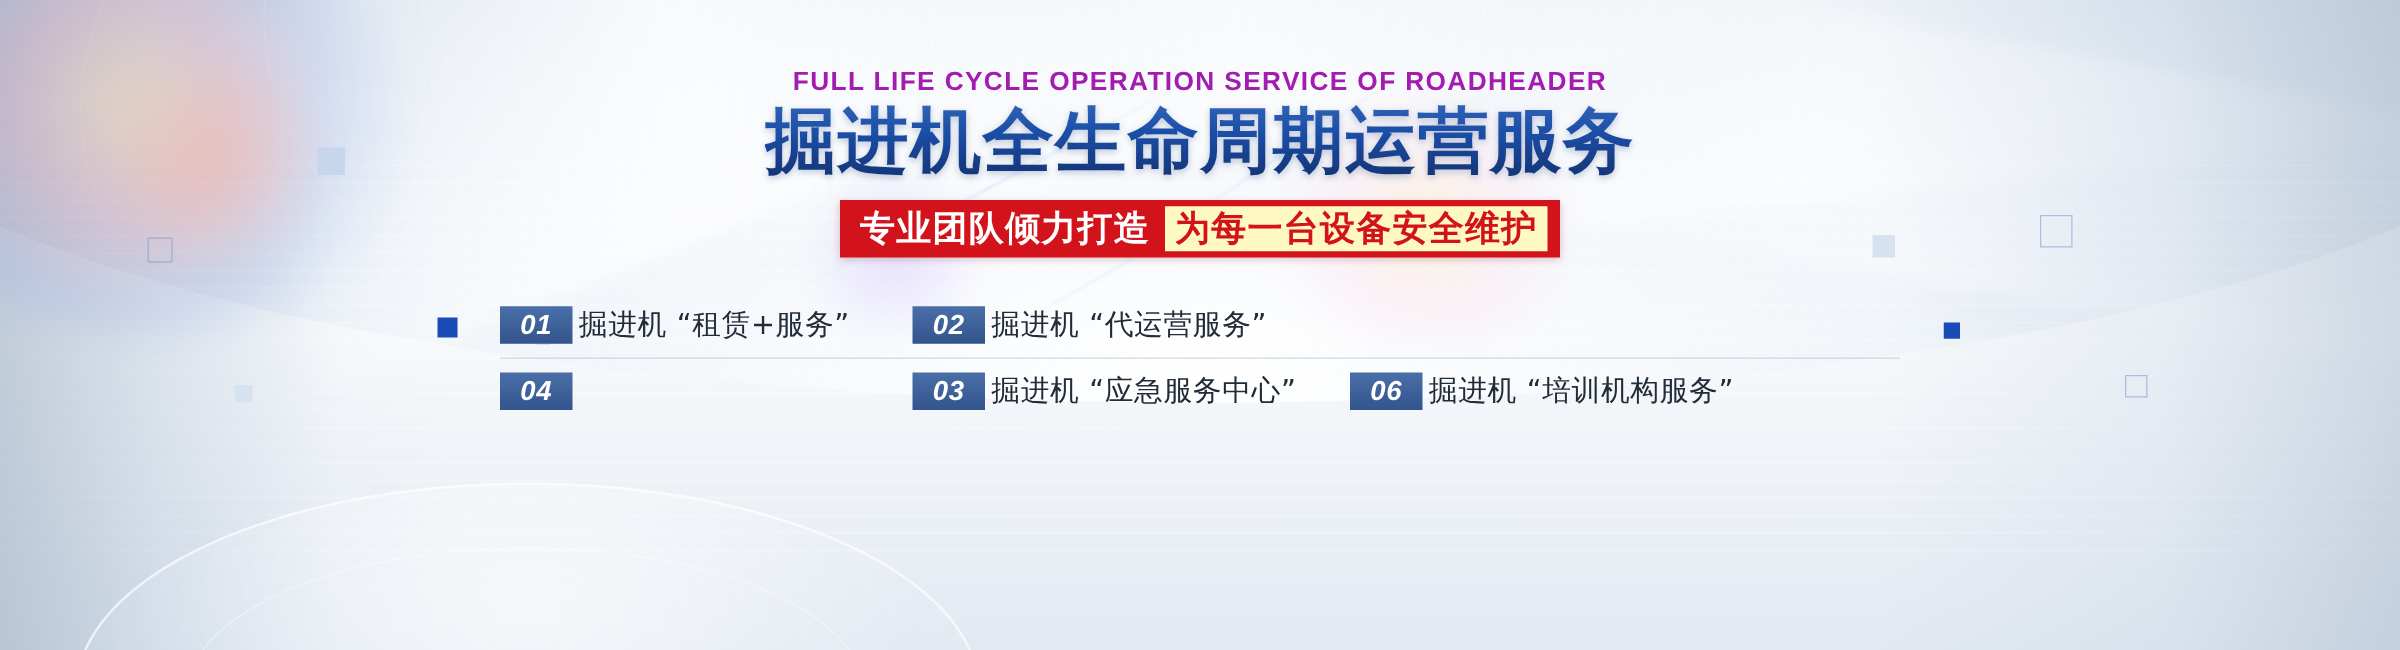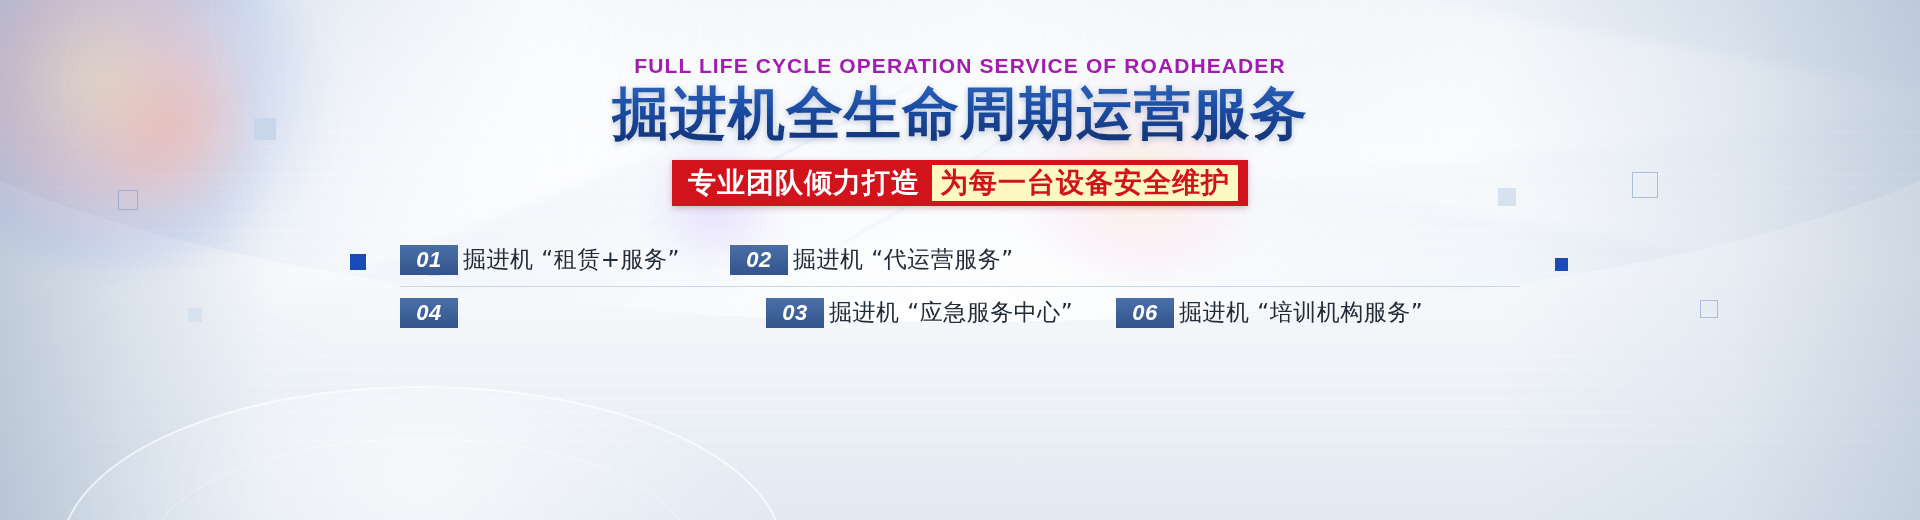--- a/index.html
+++ b/index.html
@@ -334,21 +334,21 @@
         <div class="svc-item" style="width:330px;">
           <span class="badge">01</span>
           <span class="svc-label">掘进机 “租赁+服务”</span>
         </div>
         <div class="svc-item" style="width:347px;">
           <span class="badge">02</span>
           <span class="svc-label">掘进机 “代运营服务”</span>
         </div>
       </div>
       <div class="svc-row row2">
-        <div class="svc-item" style="width:366px;">
+        <div class="svc-item" style="width:330px;">
           <span class="badge">04</span>
         </div>
         <div class="svc-item" style="width:350px;">
           <span class="badge">03</span>
           <span class="svc-label">掘进机 “应急服务中心”</span>
         </div>
         <div class="svc-item">
           <span class="badge">06</span>
           <span class="svc-label">掘进机 “培训机构服务”</span>
         </div>

